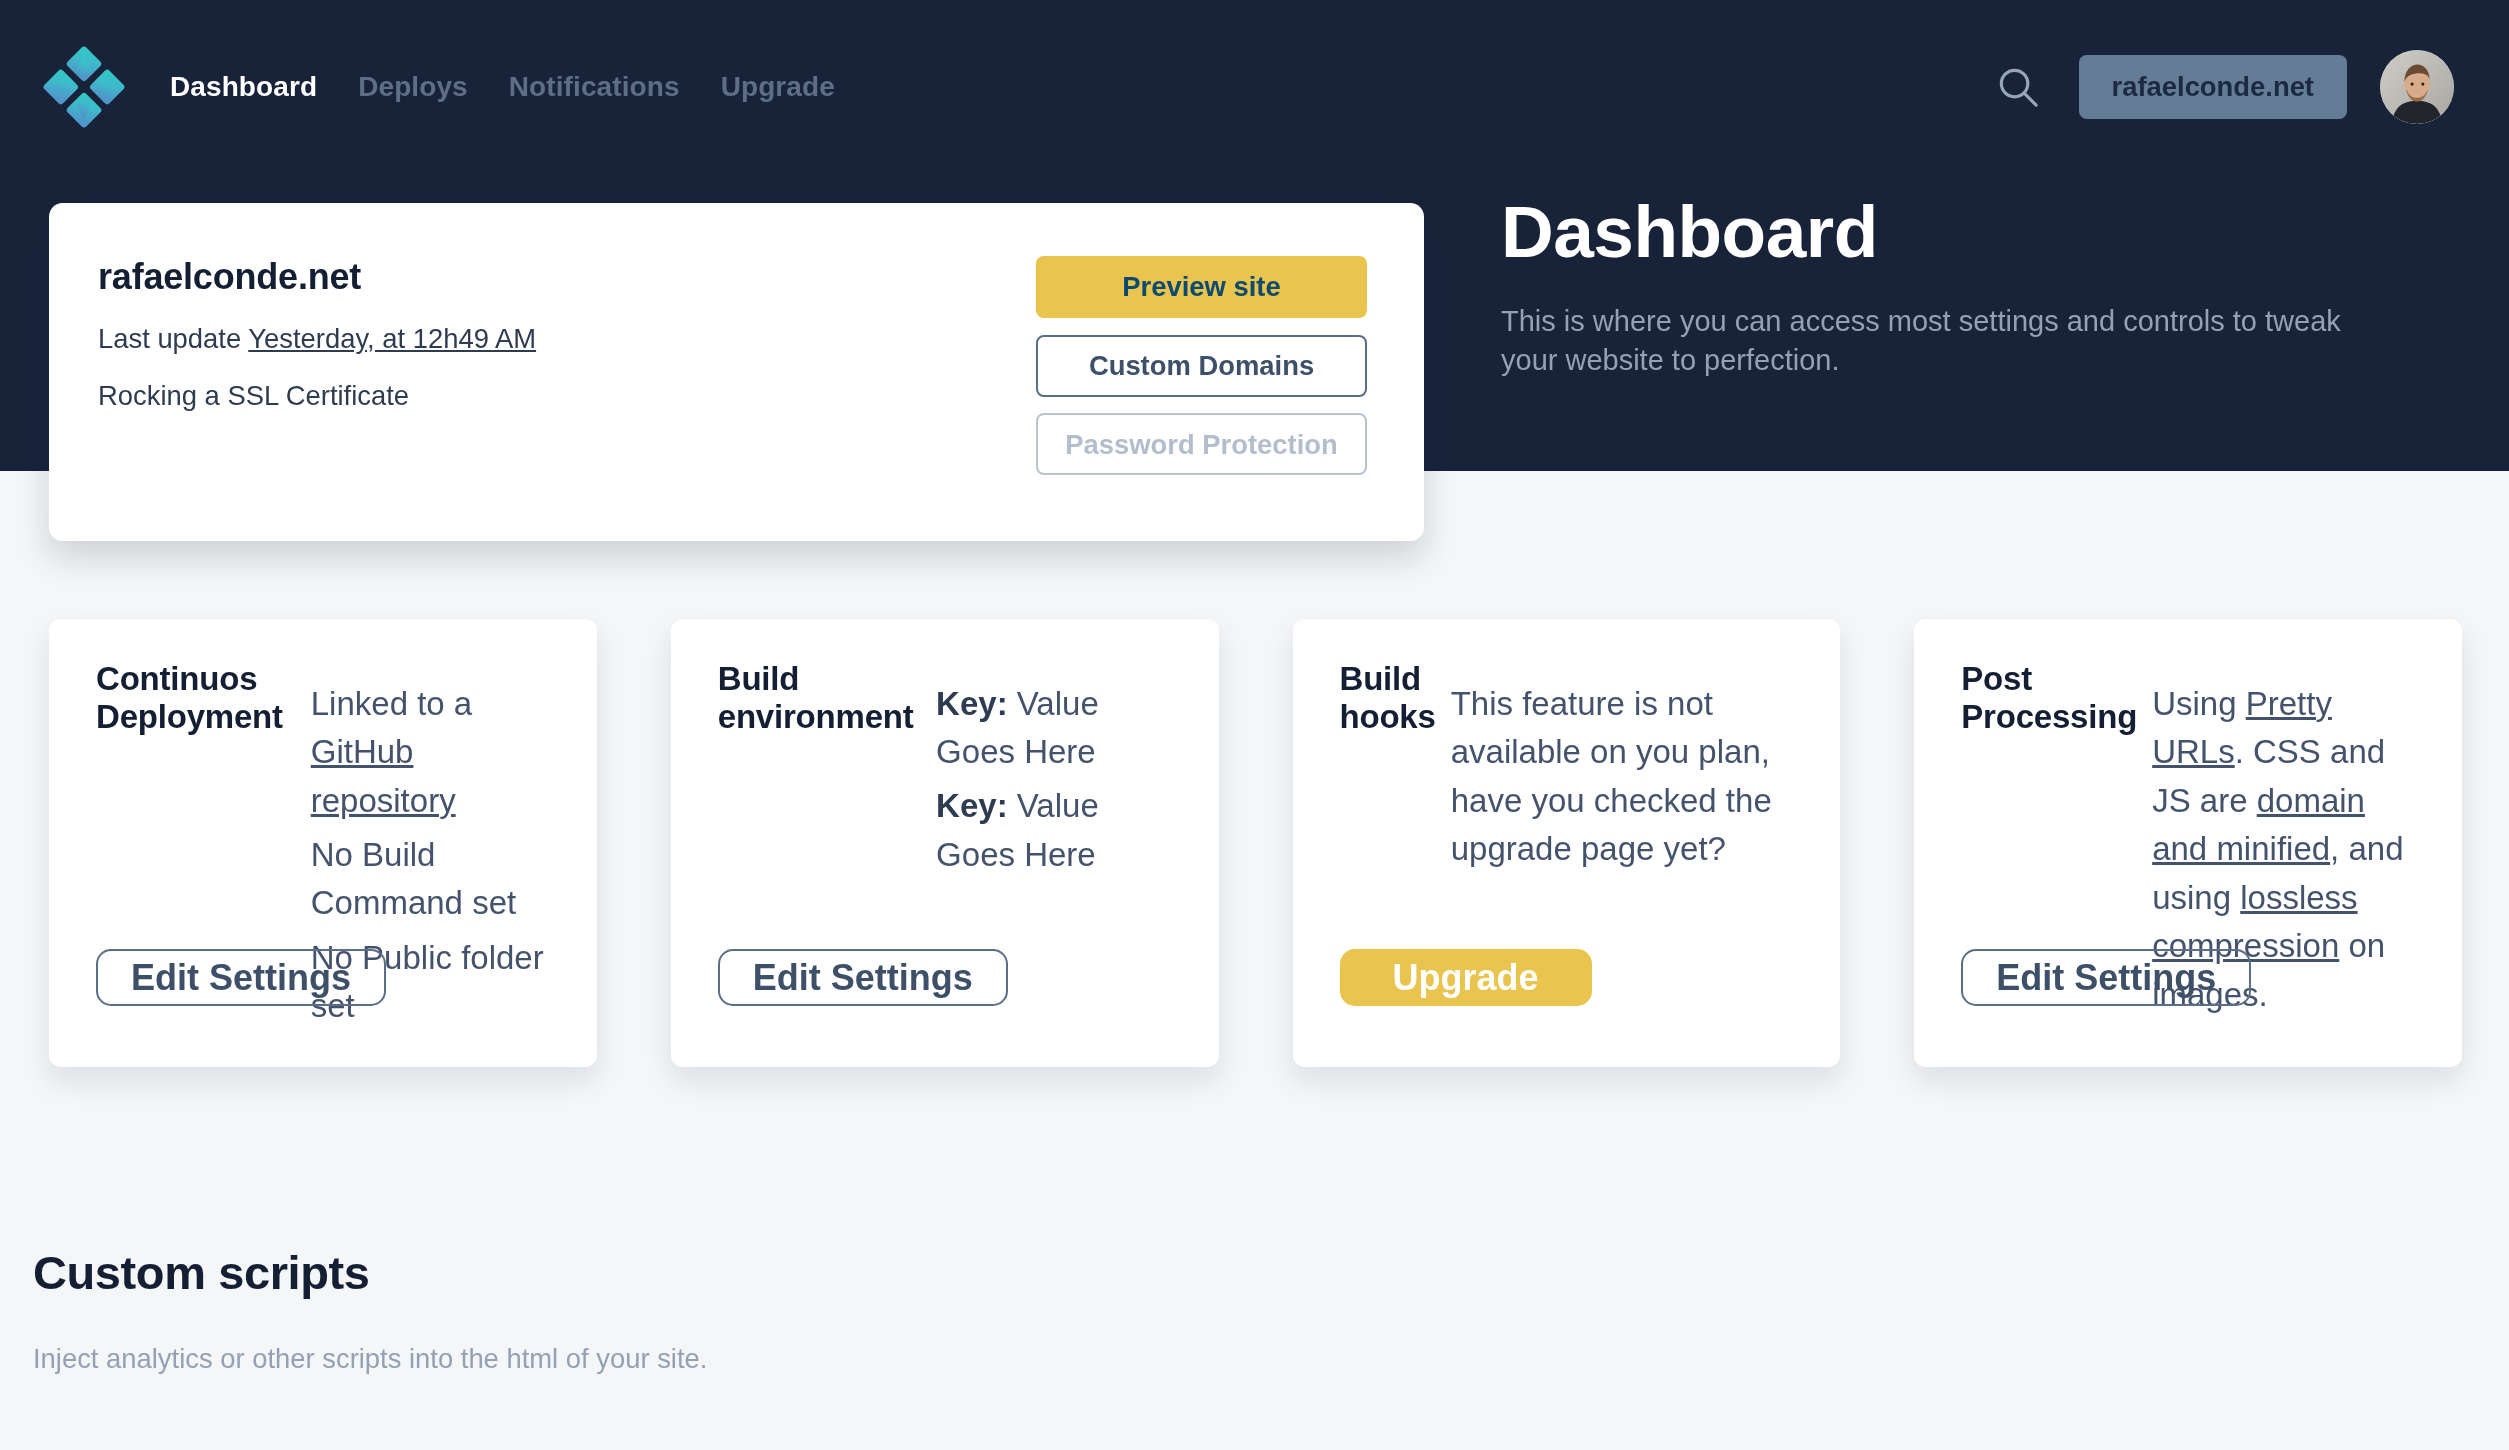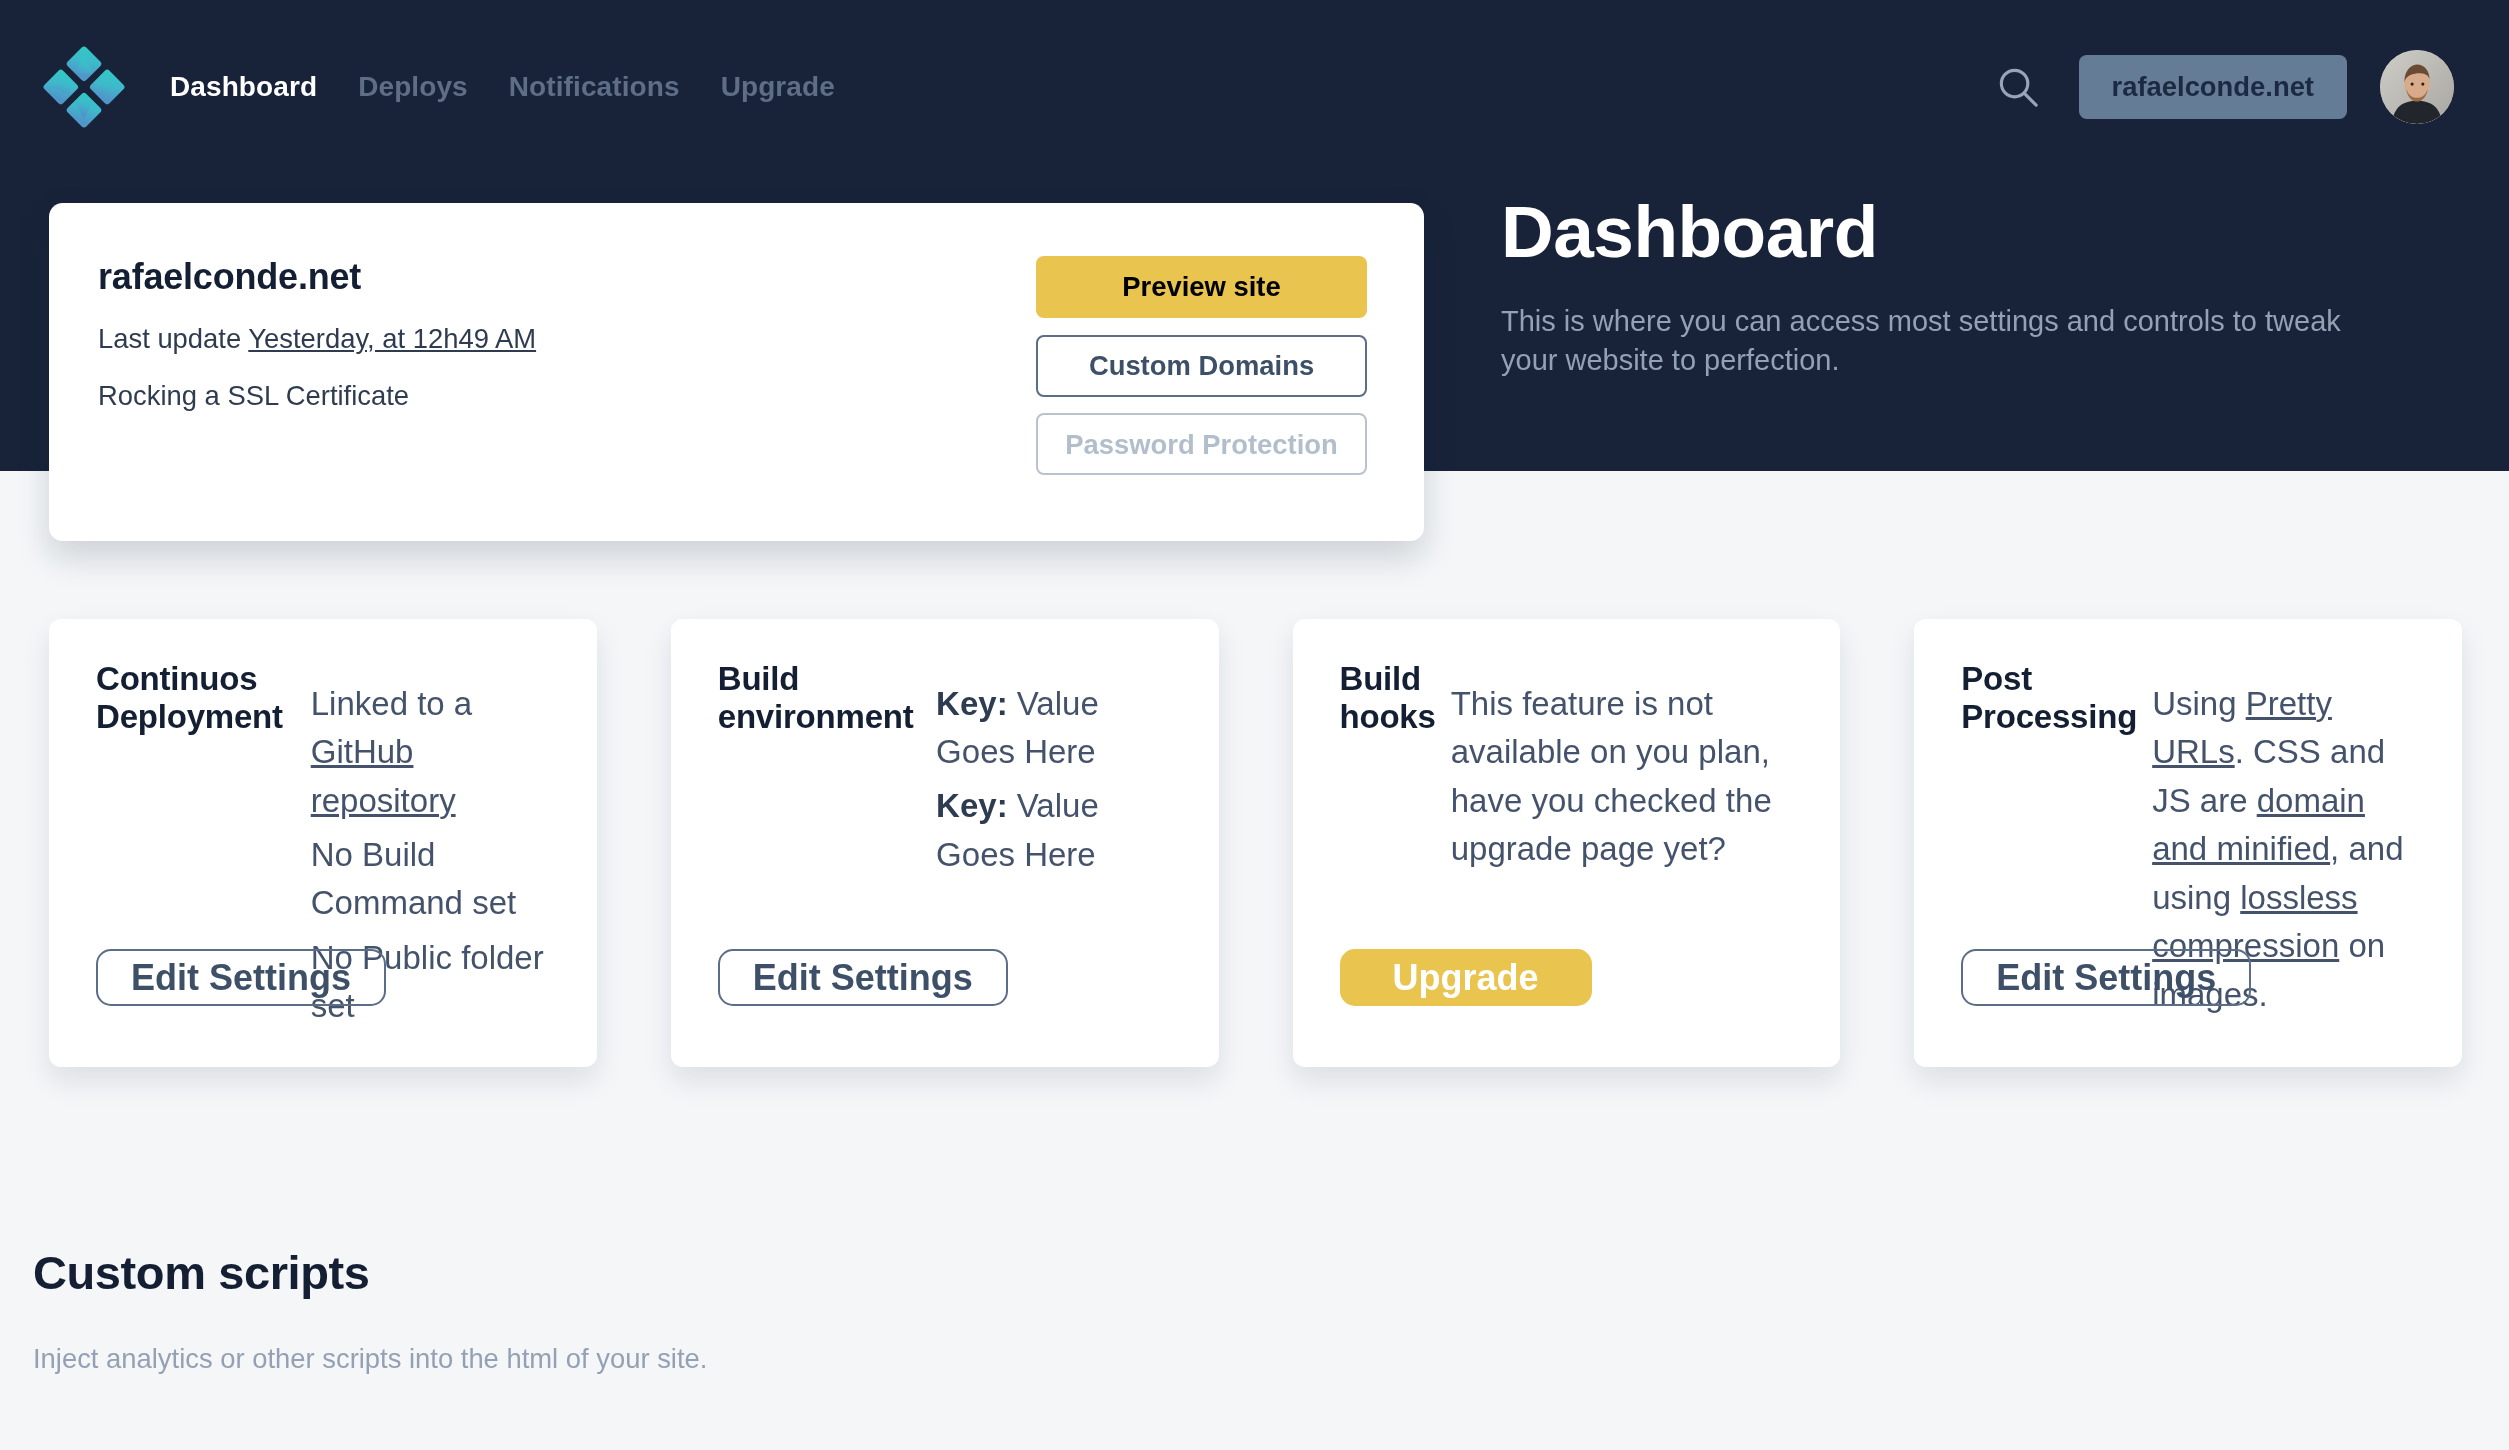--- a/index.html
+++ b/index.html
@@ -168,21 +168,21 @@
     height: 62px;
     border-radius: 7.8px;
     font-size: 27.4px;
     font-weight: bold;
     cursor: pointer;
     white-space: nowrap;
     line-height: 1;
   }
   .btn-yellow {
     background: #E9C44E;
-    color: #000000;
+    color: #0c4a6e;
     border: none;
   }
   .btn-outline {
     background: transparent;
     color: #3E5068;
     border: 2px solid #5C6E87;
   }
   .btn-disabled {
     background: transparent;
     color: #B3BECC;

